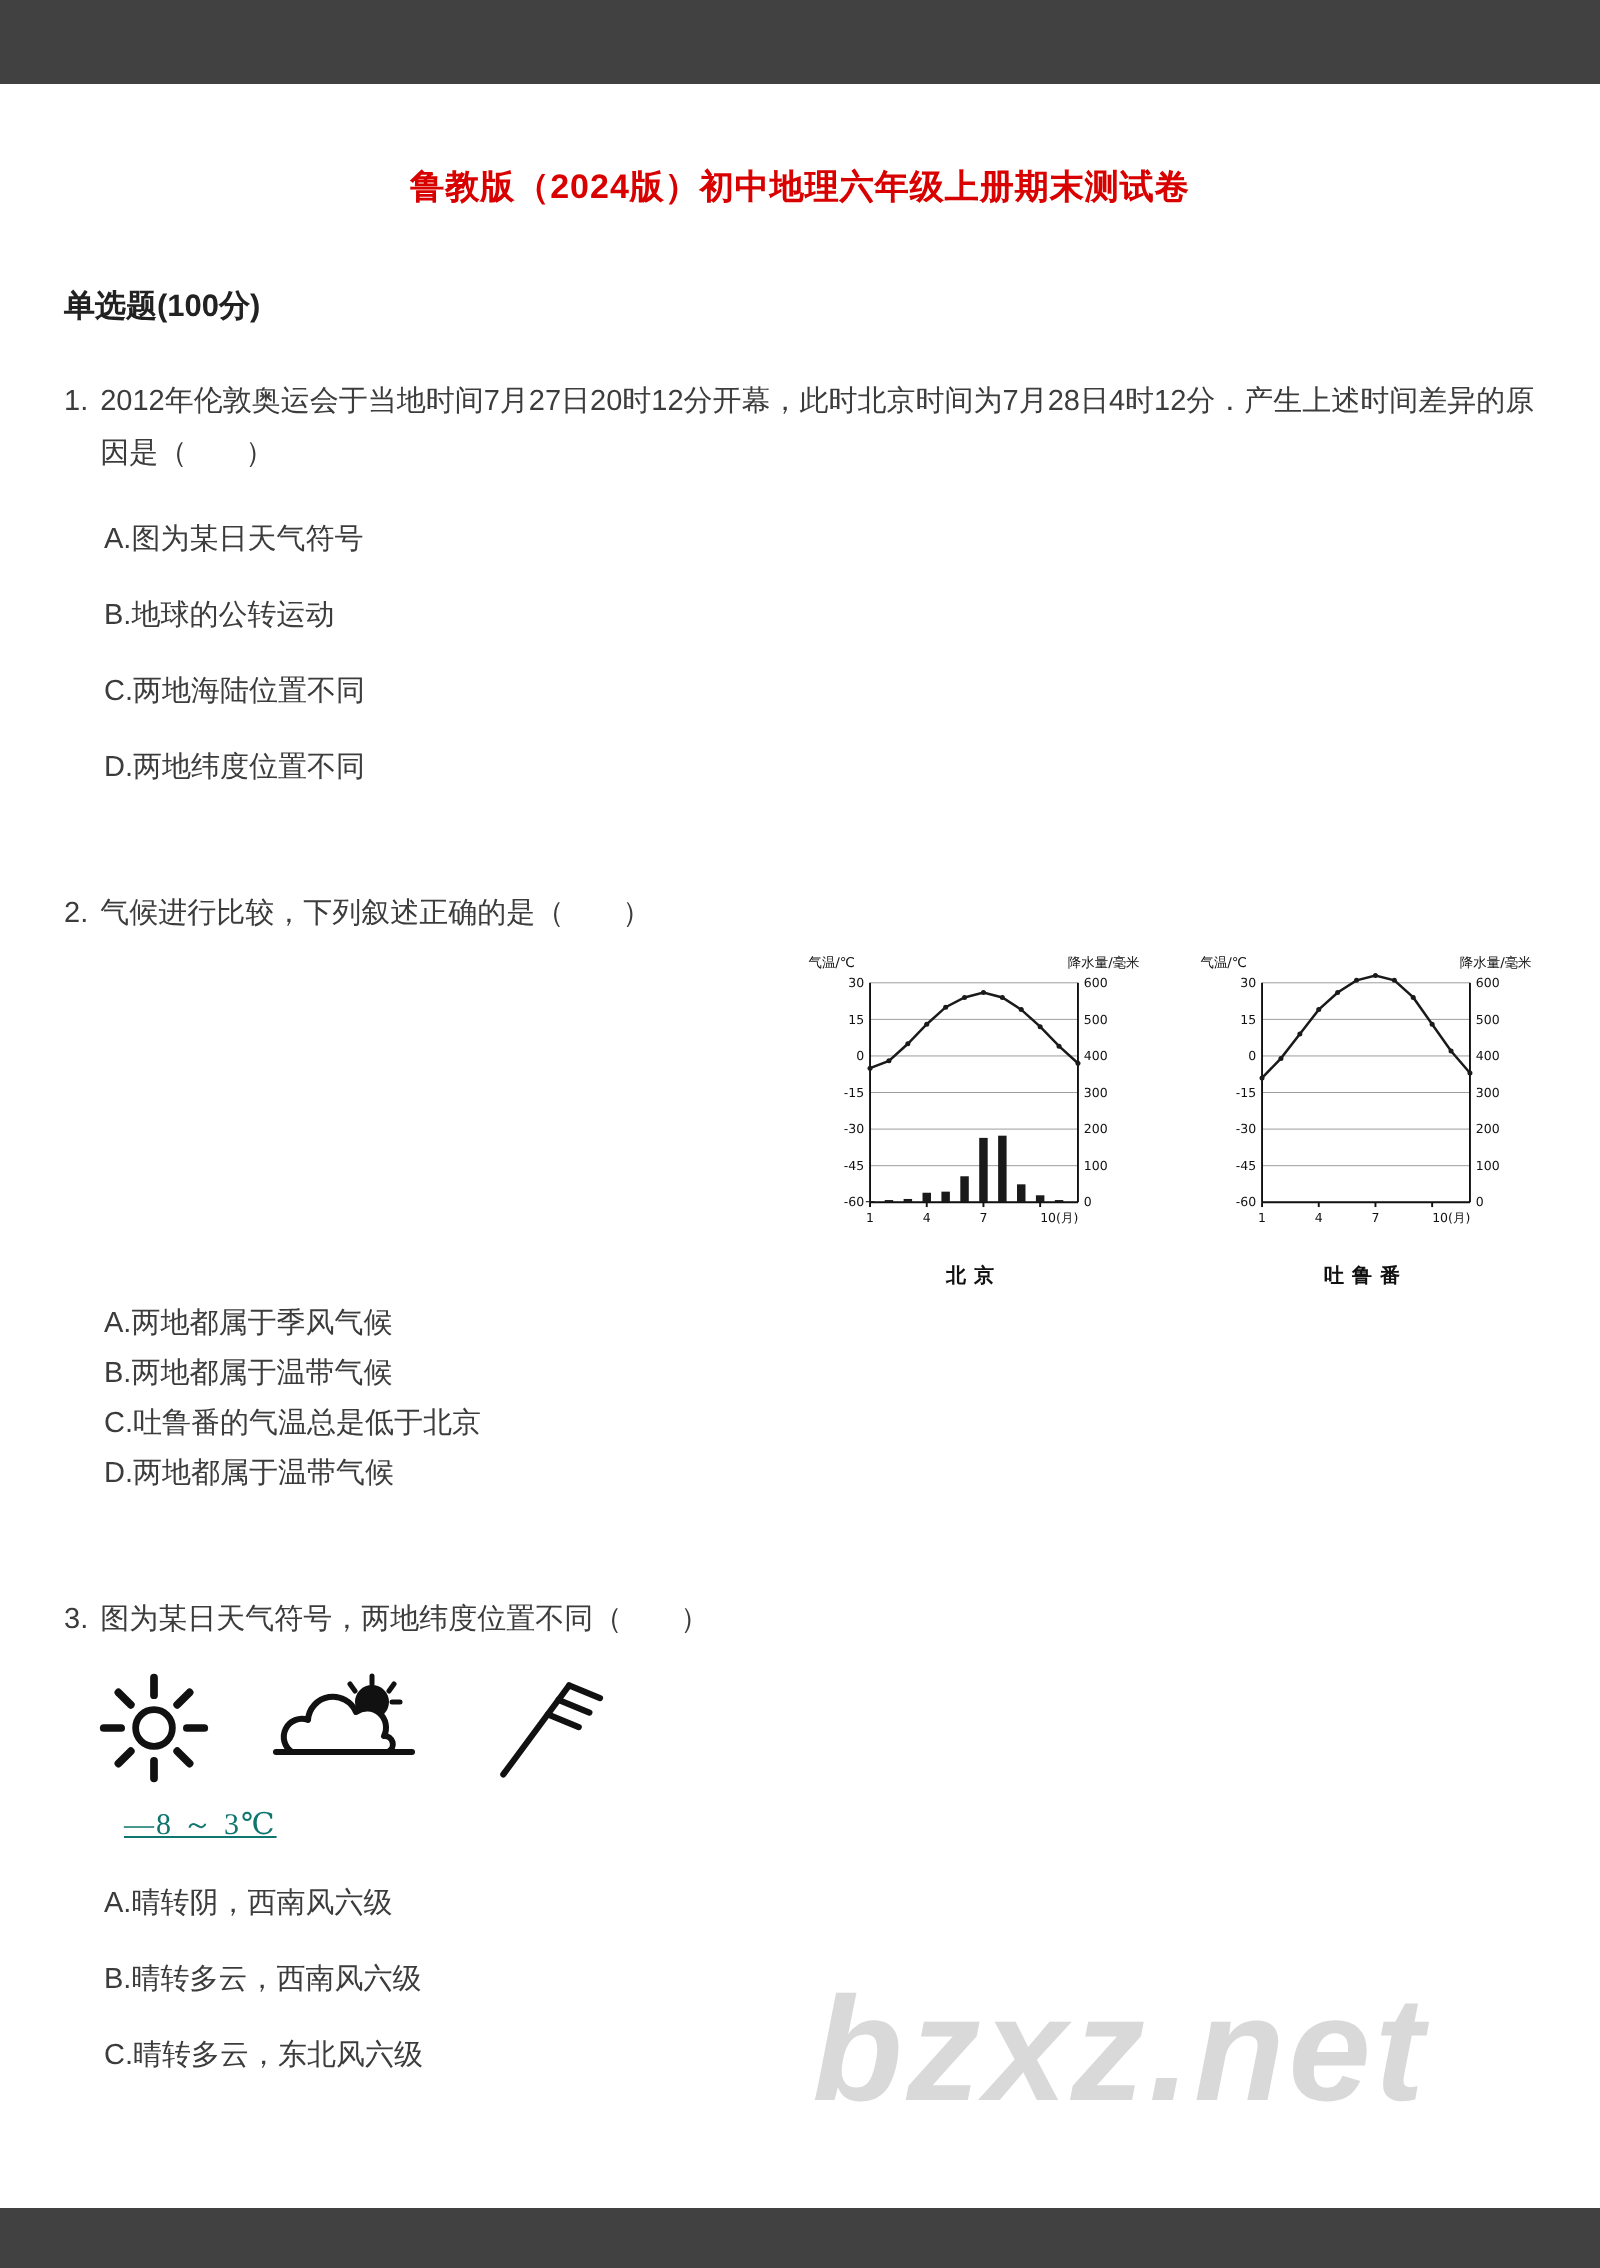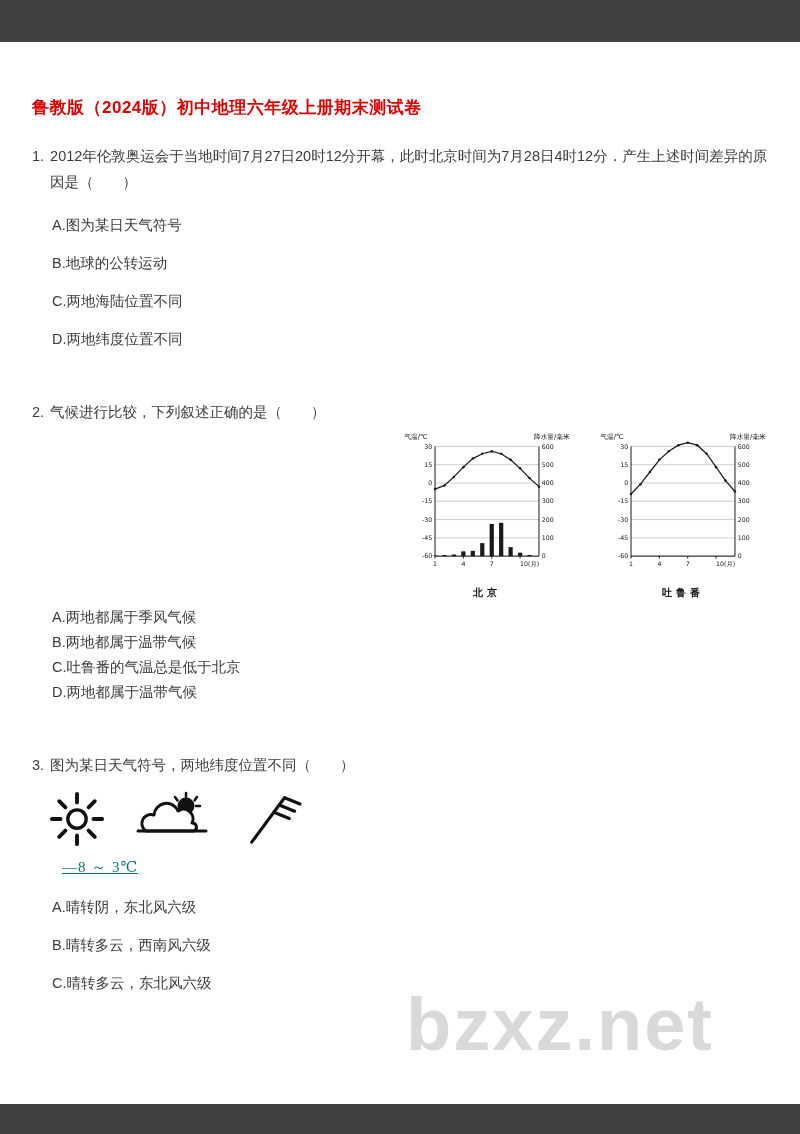--- a/index.html
+++ b/index.html
@@ -1,21 +1,21 @@
 <!DOCTYPE html>
 <html><head>
 <meta charset="utf-8">
 <style>
   html,body{margin:0;padding:0;background:#414141;}
   .screen{position:relative;width:800px;height:1134px;overflow:hidden;
           background:#414141;font-family:"Liberation Sans","DejaVu Sans",sans-serif;}
   .page{position:absolute;left:0;top:42px;width:800px;height:1062px;background:#ffffff;
         box-shadow:0 0 8px rgba(0,0,0,.55);overflow:hidden;box-sizing:border-box;
         padding:0 32px;color:#3c3c3c;}
-  .title{margin:0;padding-top:54px;font-size:17px;font-weight:bold;
+  .title{margin:0;padding-top:40px;text-align:center;font-size:17px;font-weight:bold;
          color:#d90000;letter-spacing:.5px;}
   .section-heading{margin:38px 0 0 0;font-size:15.5px;font-weight:bold;color:#222;}
   .question{margin-top:24px;}
   .q-line{display:flex;gap:6px;font-size:14.5px;line-height:26px;}
   .q-num{flex:0 0 auto;}
   .q-body{flex:1;}
   .option{margin:23px 0 0 20px;font-size:14.5px;line-height:15px;}
   .q2 .option{margin-top:10px;}
   .question.q2{margin-top:52px;}
   .question.q3{margin-top:52px;}
@@ -23,32 +23,33 @@
   .chart-fig{margin:0;width:170px;}
   .chart-svg{width:170px;height:154px;display:block;font-family:"DejaVu Sans",sans-serif;}
   .chart-caption{text-align:center;font-size:10px;font-weight:bold;letter-spacing:4px;
                  color:#111;margin-top:1px;}
   .symbols{display:flex;align-items:center;gap:28px;margin:10px 0 0 16px;height:62px;}
   .wsym{display:block;}
   .temp-range{margin:8px 0 0 30px;font-family:"Liberation Serif","DejaVu Serif",serif;
               font-size:15px;color:#0f766e;letter-spacing:1px;text-decoration:underline;}
   .watermark{position:absolute;right:86px;top:982px;font-size:74px;font-weight:bold;
              color:rgba(185,185,185,.55);letter-spacing:2px;z-index:5;pointer-events:none;
-             font-family:"Liberation Sans",sans-serif;}
+             font-family:"Liberation Sans",sans-serif;font-style:italic;}
   .bottom-bar{position:absolute;left:0;bottom:0;width:800px;height:30px;background:#414141;z-index:6;}
   .top-bar{position:absolute;left:0;top:0;width:800px;height:42px;background:#414141;z-index:6;}
 </style>
 </head>
 <body>
 
 <div class="screen">
   <div class="top-bar"></div>
 
   <div class="page">
     <h1 class="title">鲁教版（2024版）初中地理六年级上册期末测试卷</h1>
+    <div class="section-heading">单选题(100分)</div>
 
     <div class="question q1">
       <div class="q-line">
         <span class="q-num">1.</span>
         <span class="q-body">2012年伦敦奥运会于当地时间7月27日20时12分开幕，此时北京时间为7月28日4时12分．产生上述时间差异的原因是（　　）</span>
       </div>
       <div class="option">A.图为某日天气符号</div>
       <div class="option">B.地球的公转运动</div>
       <div class="option">C.两地海陆位置不同</div>
       <div class="option">D.两地纬度位置不同</div>
@@ -223,21 +224,21 @@
             <line x1="12" y1="54" x2="46" y2="8"></line>
             <line x1="46" y1="8" x2="62" y2="14.5"></line>
             <line x1="40.5" y1="15.5" x2="56.5" y2="22"></line>
             <line x1="35" y1="23" x2="51" y2="29.5"></line>
           </g>
         </svg>
       </div>
 
       <div class="temp-range">—8 ～ 3℃</div>
 
-      <div class="option">A.晴转阴，东北风六级</div>
+      <div class="option">A.晴转阴，西南风六级</div>
       <div class="option">B.晴转多云，西南风六级</div>
       <div class="option">C.晴转多云，东北风六级</div>
     </div>
   </div>
 
   <div class="watermark">bzxz.net</div>
   <div class="bottom-bar"></div>
 </div>
 
 </body></html>

